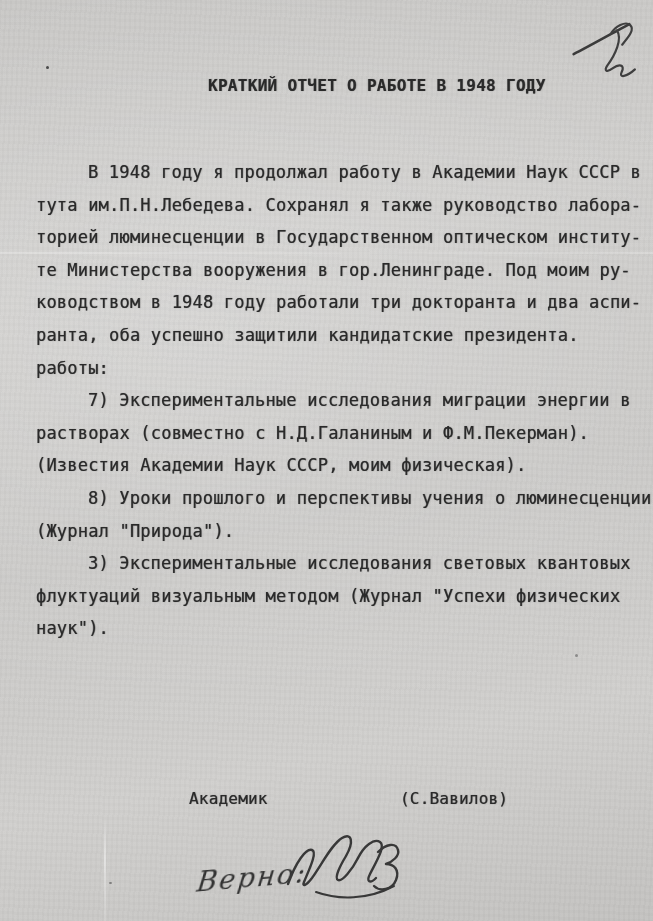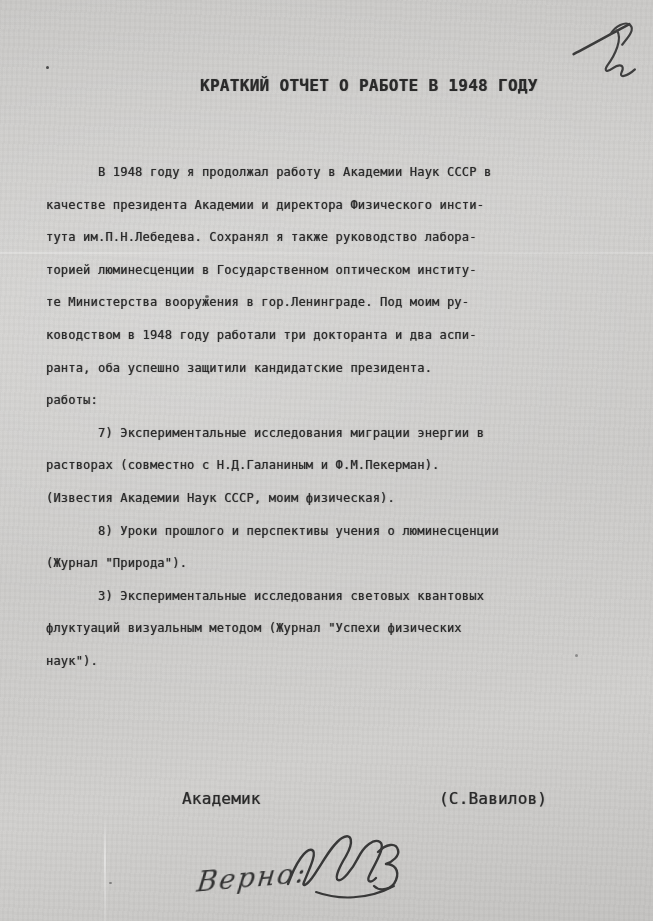--- a/index.html
+++ b/index.html
@@ -43,46 +43,46 @@
   .speck.s2 { left: 205px; top: 295px; width: 4px; height: 3px; opacity: .75; }
   .speck.s3 { left: 109px; top: 882px; width: 3px; height: 2px; opacity: .6; }
   .speck.s4 { left: 575px; top: 654px; width: 3px; height: 3px; opacity: .5; }
 
   .typewritten {
     text-shadow: 0.5px 0.4px 0.9px rgba(45,45,45,0.55), -0.3px 0 0.4px rgba(45,45,45,0.3);
     filter: blur(0.25px);
   }
   .doc-title {
     position: absolute;
-    left: 200px; top: 76px;
+    left: 208px; top: 76px;
     font-size: 16px;
     letter-spacing: 0.3px;
     font-weight: 600;
     white-space: nowrap;
   }
   .doc-body {
     position: absolute;
-    left: 46px; top: 156px;
+    left: 36px; top: 156px;
     width: 606px;
-    font-size: 12px;
+    font-size: 17px;
     line-height: 32.6px;
     letter-spacing: 0.2px;
   }
   .doc-body .line { white-space: nowrap; }
   .doc-body .line.indent { padding-left: 52px; }
 
   .signoff-row {
     position: absolute;
     left: 0; top: 789px; width: 653px;
     font-size: 16px;
     letter-spacing: 0.2px;
     white-space: nowrap;
   }
-  .signoff-role { position: absolute; left: 182px; }
-  .signoff-name { position: absolute; left: 439px; text-align: center; }
+  .signoff-role { position: absolute; left: 189px; }
+  .signoff-name { position: absolute; left: 400px; text-align: center; }
 
   .annotation-52 {
     position: absolute;
     left: 570px; top: 10px;
     transform: rotate(3deg);
   }
   .certification {
     position: absolute;
     left: 190px; top: 828px;
     width: 230px; height: 90px;
@@ -119,21 +119,20 @@
       <path d="M4 46 C18 38 40 24 58 13" stroke="#3b3b3b" stroke-width="2.6"></path>
       <path d="M40 24 C44 16 54 10 59 14 C64 18 58 26 52 34" stroke="#3f3f3f" stroke-width="2.2"></path>
       <path d="M46 20 C52 28 46 44 38 56 C35 61 38 63 44 58 C50 53 56 54 53 61 C50 68 58 66 66 58" stroke="#3f3f3f" stroke-width="2.2"></path>
     </svg>
   </div>
 
   <div class="doc-title typewritten">КРАТКИЙ ОТЧЕТ О РАБОТЕ В 1948 ГОДУ</div>
 
   <div class="doc-body typewritten">
       <div class="line indent">В 1948 году я продолжал работу в Академии Наук СССР в</div>
-      <div class="line">качестве президента Академии и директора Физического инсти-</div>
       <div class="line">тута им.П.Н.Лебедева. Сохранял я также руководство лабора-</div>
       <div class="line">торией люминесценции в Государственном оптическом институ-</div>
       <div class="line">те Министерства вооружения в гор.Ленинграде. Под моим ру-</div>
       <div class="line">ководством в 1948 году работали три докторанта и два аспи-</div>
       <div class="line">ранта, оба успешно защитили кандидатские президента.</div>
       <div class="line">работы:</div>
       <div class="line indent">7) Экспериментальные исследования миграции энергии в</div>
       <div class="line">растворах (совместно с Н.Д.Галаниным и Ф.М.Пекерман).</div>
       <div class="line">(Известия Академии Наук СССР, моим физическая).</div>
       <div class="line indent">8) Уроки прошлого и перспективы учения о люминесценции</div>

